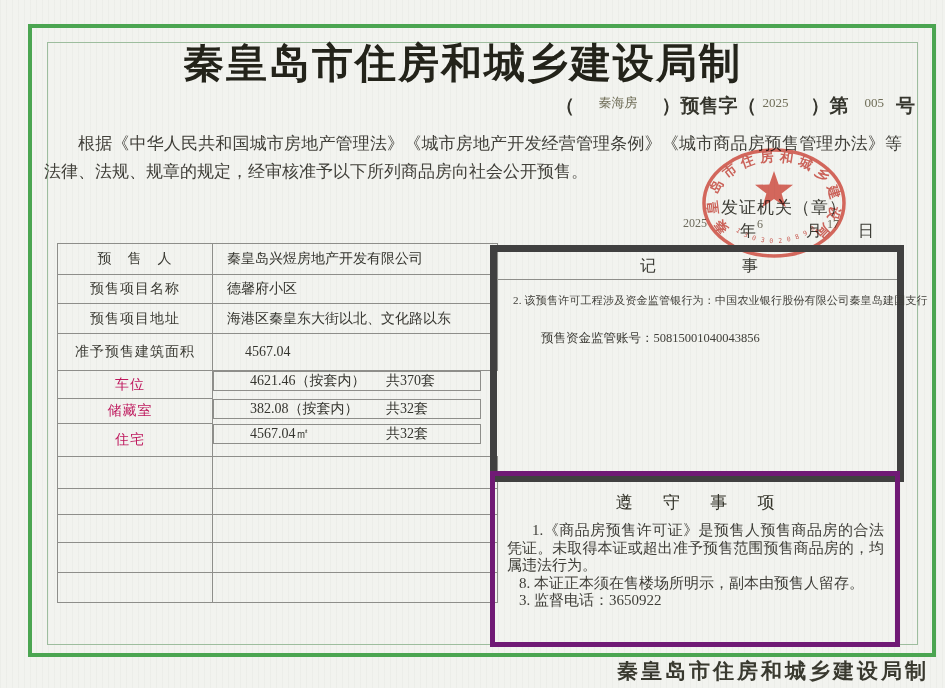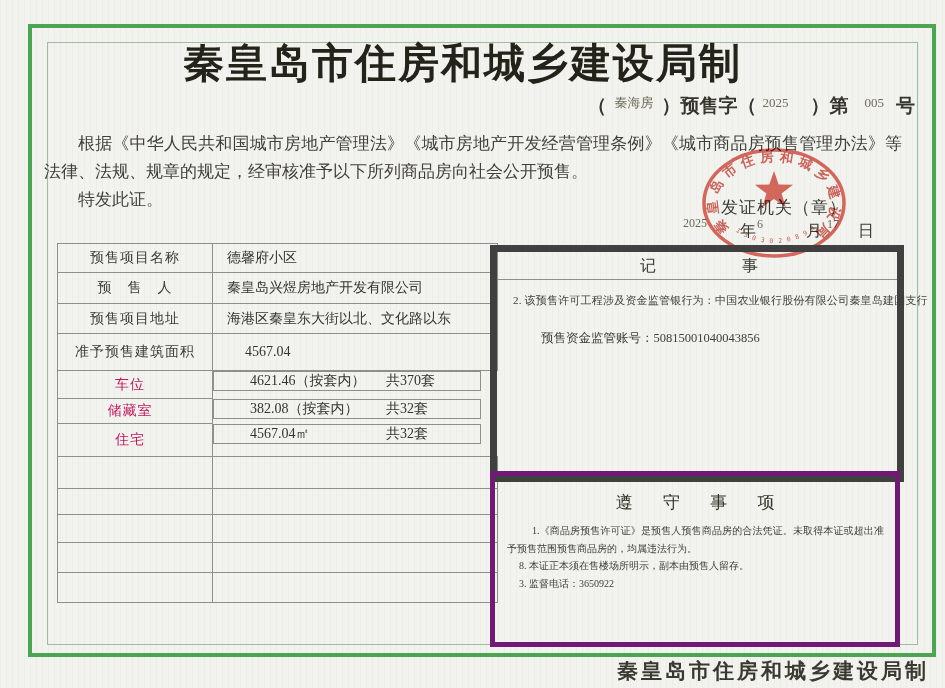--- a/index.html
+++ b/index.html
@@ -14,21 +14,21 @@
   .frame-outer{position:absolute;left:28px;top:24px;right:9px;bottom:31px;border:4px solid #4ba551;}
   .frame-inner{position:absolute;left:47px;top:42px;right:27px;bottom:43px;border:1px solid #9dbd9e;}
 
   .title{
     position:absolute;top:36px;left:10px;right:30px;text-align:center;
     font-family:"Liberation Sans",sans-serif;font-weight:bold;
     font-size:41px;letter-spacing:2px;color:#23231a;white-space:nowrap;
   }
   .cert-no{position:absolute;top:93px;right:30px;font-size:19px;font-weight:bold;color:#35352d;white-space:nowrap;}
   .cert-no .stamped{font-size:13px;font-weight:normal;color:#6f6d57;vertical-align:5px;}
-  .cert-no .agency{margin:0 8px;}
+  .cert-no .agency{margin:0 24px;}
   .cert-no .yr{margin:0 22px 0 6px;}
   .cert-no .ser{margin:0 12px 0 16px;}
 
   .preamble{position:absolute;left:44px;top:130px;width:858px;font-size:17px;line-height:28px;color:#403f39;text-align:justify;}
   .preamble p{margin:0;text-indent:34px;}
 
   .issuer-label{position:absolute;left:721px;top:196px;font-size:17px;letter-spacing:1px;color:#3a3a33;}
   .date-line{position:absolute;left:655px;top:208px;width:240px;height:36px;}
   .date-line .num{position:absolute;font-size:12px;color:#6b695a;}
   .date-line .unit{position:absolute;font-size:16px;color:#3a3a33;}
@@ -55,21 +55,21 @@
 
   .notes-box{position:absolute;left:490px;top:245px;width:400px;height:223px;border:7px solid #404040;background:transparent;}
   .notes-header{height:27px;line-height:27px;border-bottom:1px solid #8e8e8a;font-size:16px;letter-spacing:86px;padding-left:143px;white-space:nowrap;color:#3a3a33;}
   .note-line{white-space:nowrap;color:#3f3e38;}
   .note-1{margin-top:9px;padding-left:16px;font-size:12.5px;}
   .note-2{margin-top:13px;padding-left:16px;font-size:11px;letter-spacing:.2px;}
   .note-3{margin-top:22px;padding-left:44px;font-size:12.5px;}
 
   .comp-box{position:absolute;left:490px;top:471px;width:400px;height:166px;border:5px solid #701a75;}
   .comp-header{margin-top:15px;text-align:center;font-size:17px;letter-spacing:13px;text-indent:13px;color:#333329;}
-  .comp-items{margin:8px 11px 0 12px;font-size:10px;line-height:17.5px;text-align:justify;color:#3f3e38;}
+  .comp-items{margin:8px 11px 0 12px;font-size:15px;line-height:17.5px;text-align:justify;color:#3f3e38;}
   .comp-item1{text-indent:25px;}
   .comp-item2{text-indent:12px;}
   .comp-item3{text-indent:12px;}
 
   .footer{
     position:absolute;right:16px;bottom:3px;font-size:21px;font-weight:bold;
     letter-spacing:3px;color:#39392f;font-family:"Liberation Sans",sans-serif;white-space:nowrap;
   }
 </style>
 </head>
@@ -81,21 +81,20 @@
   <div class="frame-inner"></div>
 
   <div class="title">秦皇岛市住房和城乡建设局制</div>
 
   <div class="cert-no">
     <span>（</span><span class="stamped agency">秦海房</span><span>）预售字（</span><span class="stamped yr">2025</span><span>）第</span><span class="stamped ser">005</span><span>号</span>
   </div>
 
   <div class="preamble">
     <p>根据《中华人民共和国城市房地产管理法》《城市房地产开发经营管理条例》《城市商品房预售管理办法》等法律、法规、规章的规定，经审核准予以下所列商品房向社会公开预售。</p>
-    <p>特发此证。</p>
   </div>
 
   <div class="issuer-label">发证机关（章）</div>
 
   <div class="date-line">
     <span class="num d-year">2025</span>
     <span class="unit d-yunit">年</span>
     <span class="num d-month">6</span>
     <span class="unit d-munit">月</span>
     <span class="num d-day">17</span>
@@ -112,27 +111,27 @@
     <text font-size="13.5" font-weight="bold" fill="#cf4a40" font-family="Liberation Serif,serif">
       <textPath href="#sealTopArc" startOffset="0" textLength="220" lengthAdjust="spacing">秦皇岛市住房和城乡建设局</textPath>
     </text>
     <text font-size="6.5" fill="#cf4a40" font-family="DejaVu Sans Mono,monospace">
       <textPath href="#sealBottomArc" startOffset="4" textLength="112" lengthAdjust="spacing">1303020898380</textPath>
     </text>
   </svg>
 
   <table class="info-table">
     <tbody>
-        <tr style="height:29px;">
+        <tr style="height:31px;">
+      <td class="c1 lbl">预　售　人</td>
+      <td class="c2 val">秦皇岛兴煜房地产开发有限公司</td>
+    </tr>
+    <tr style="height:29px;">
       <td class="c1 lbl">预售项目名称</td>
       <td class="c2 val">德馨府小区</td>
-    </tr>
-    <tr style="height:31px;">
-      <td class="c1 lbl">预　售　人</td>
-      <td class="c2 val">秦皇岛兴煜房地产开发有限公司</td>
     </tr>
     <tr style="height:30px;">
       <td class="c1 lbl">预售项目地址</td>
       <td class="c2 val">海港区秦皇东大街以北、文化路以东</td>
     </tr>
     <tr style="height:37px;">
       <td class="c1 lbl">准予预售建筑面积</td>
       <td class="c2 val val-area">4567.04</td>
     </tr>
     <tr style="height:28px;">

